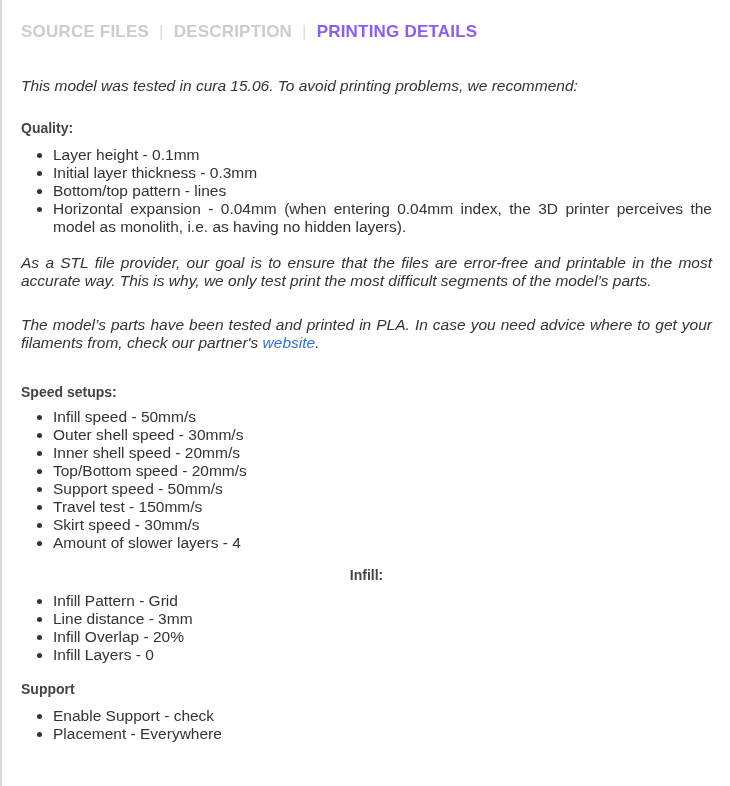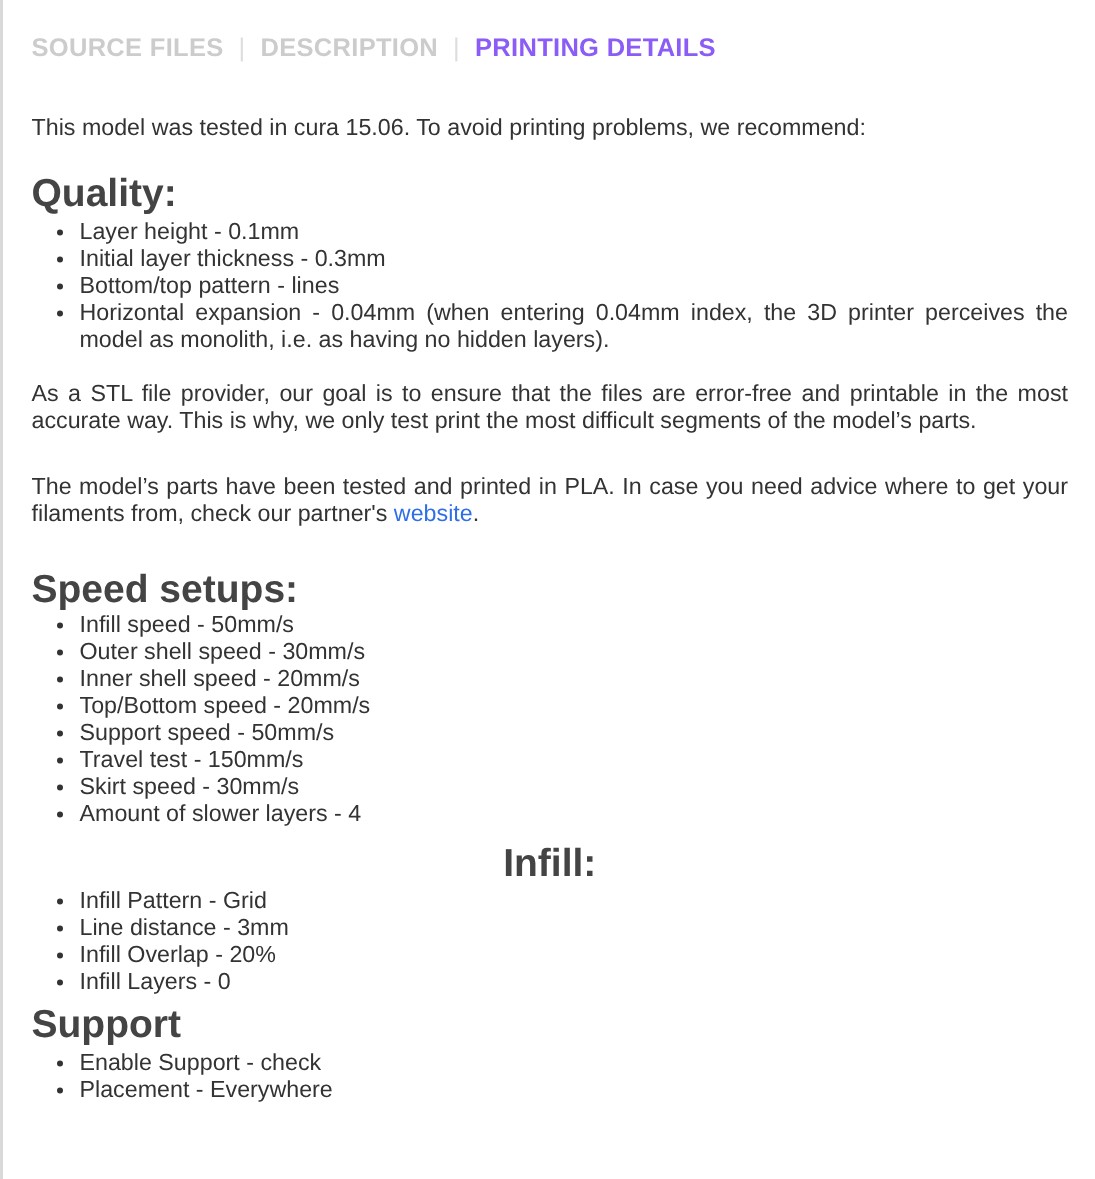--- a/index.html
+++ b/index.html
@@ -16,25 +16,25 @@
     }
     .tabs {
       margin-top: 9px; height: 22px;
       font-size: 17px; font-weight: bold; letter-spacing: 0.2px;
       display: flex; align-items: center;
     }
     .tab { color: #cccccc; cursor: pointer; }
     .tab.active { color: #8b5cf6; }
     .tab-sep { color: #dddddd; font-weight: normal; margin: 0 10px; font-size: 17px; }
     p {
-      margin: 0; font-size: 15.5px; line-height: 18px; text-align: justify;
+      margin: 0; font-size: 15.5px; line-height: 18px; text-align: justify; font-style: italic;
     }
     .intro { margin-top: 34px; }
     h3 {
-      margin: 0; font-size: 26px; font-weight: bold; color: #444444; line-height: 24px;
+      margin: 0; font-size: 14px; font-weight: bold; color: #444444; line-height: 24px;
     }
     ul {
       margin: 0; padding-left: 32px; font-size: 15.5px; line-height: 18px; text-align: justify;
     }
     ul li { padding-left: 0; }
     a { text-decoration: none; }
     .link-strong { color: #1a64e0; font-weight: bold; }
     .link { color: #2f6fe6; }
   </style>
 </head>
@@ -80,18 +80,18 @@
   </ul>
 
   <h3 style="margin-top:11px;text-align:center;">Infill:</h3>
   <ul style="margin-top:5px;">
     <li>Infill Pattern - Grid</li>
     <li>Line distance - 3mm</li>
     <li>Infill Overlap - 20%</li>
     <li>Infill Layers - 0</li>
   </ul>
 
-  <h3 style="margin-top:6px;">Support</h3>
+  <h3 style="margin-top:13px;">Support</h3>
   <ul style="margin-top:6px;">
     <li>Enable Support - check</li>
     <li>Placement - Everywhere</li>
   </ul>
 </div>
 
 </body></html>

